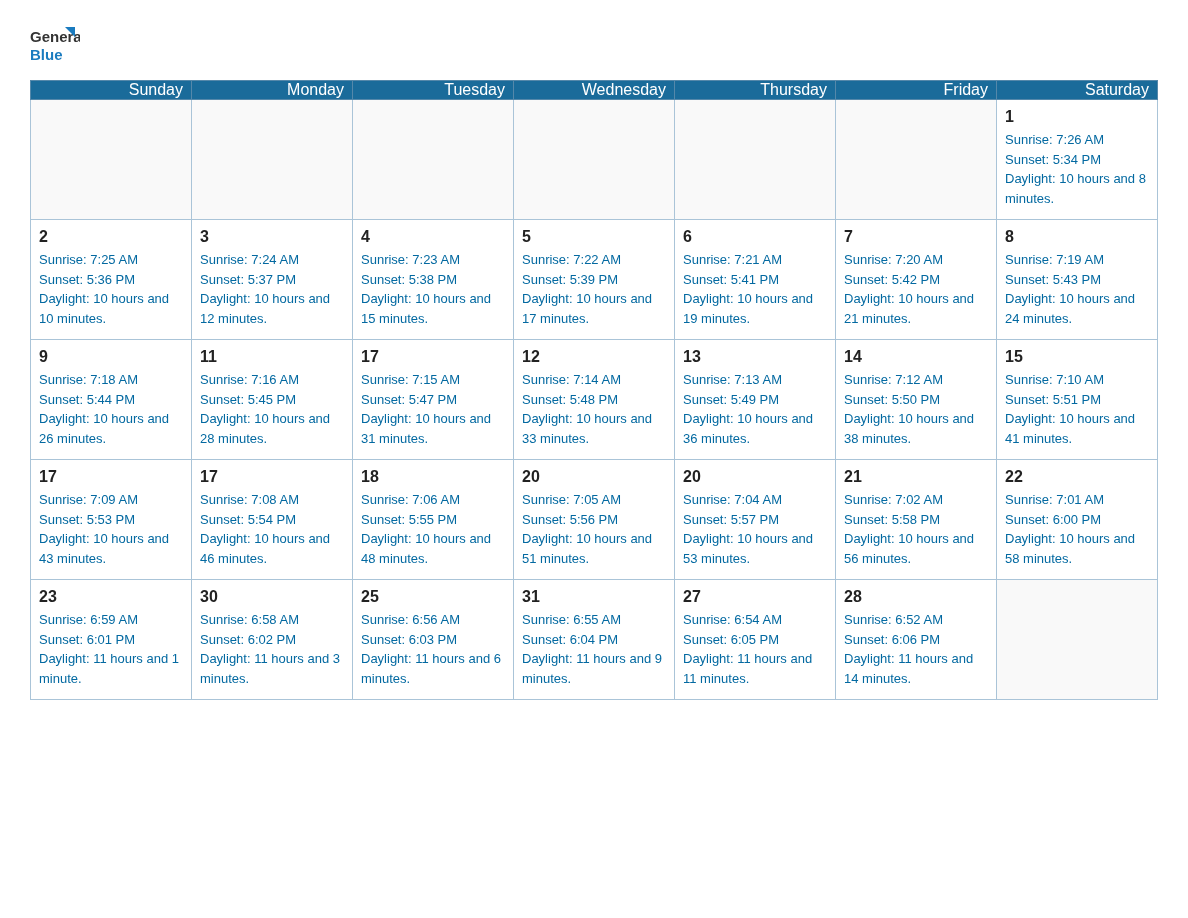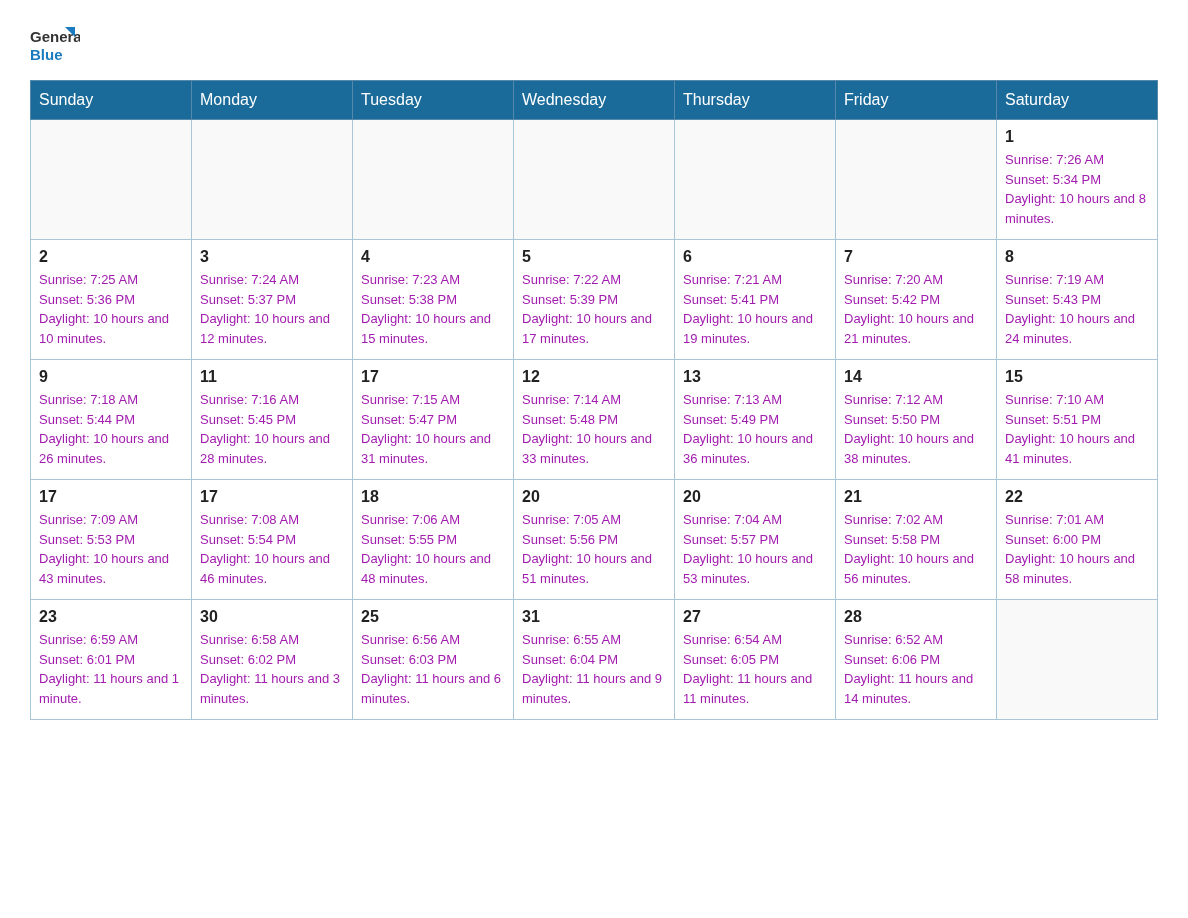--- a/index.html
+++ b/index.html
@@ -32,45 +32,45 @@
     }
     .calendar {
       width: 100%;
       border-collapse: collapse;
       border: 1px solid #5588aa;
       margin-top: 10px;
     }
     .calendar th {
       background-color: #1a6b9a;
       color: #fff;
-      padding: 10px 8px;
+      padding: 0 8px;
       font-size: 16px;
       font-weight: normal;
-      text-align: left;
+      text-align: right;
       border: 1px solid #5588aa;
     }
     .calendar td {
       vertical-align: top;
       padding: 8px;
       border: 1px solid #aac4d8;
       font-size: 13px;
       color: #333;
       width: 14.28%;
       height: 120px;
     }
     .day-number {
       font-size: 16px;
       font-weight: bold;
       color: #222;
       display: block;
       margin-bottom: 4px;
     }
     .day-info {
       font-size: 13px;
-      color: #a21caf;
+      color: #0369a1;
       line-height: 1.5;
     }
     .empty-cell {
       background: #f9f9f9;
     }
     .logo-container {
       display: flex;
       flex-direction: row;
       align-items: center;
     }

